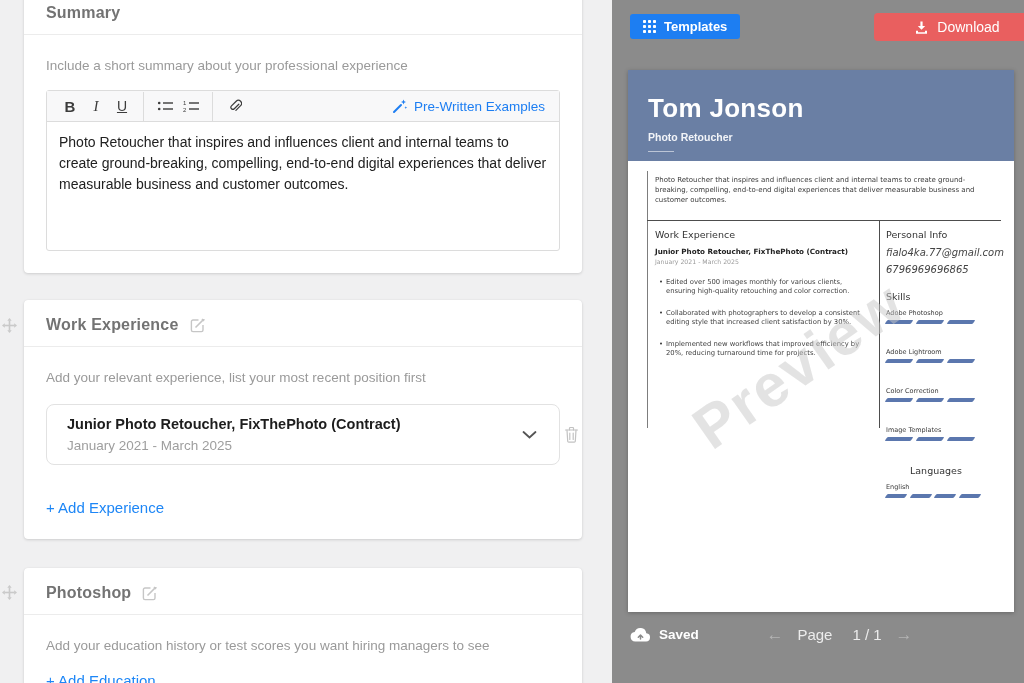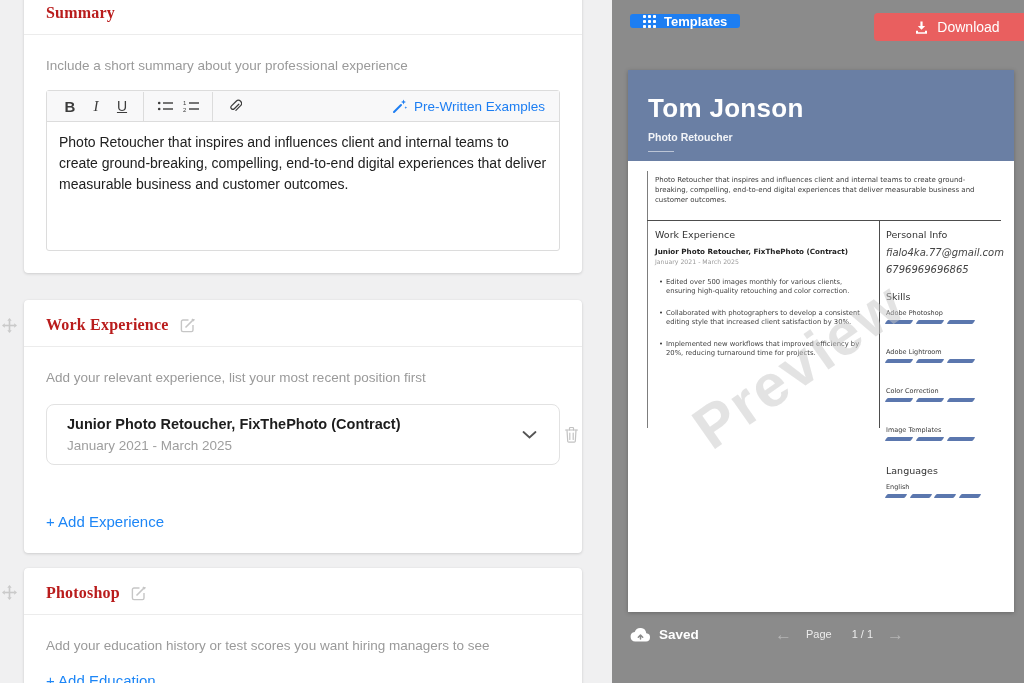--- a/index.html
+++ b/index.html
@@ -4,21 +4,21 @@
 <style>
   html,body{margin:0;padding:0;}
   body{font-family:"Liberation Sans",sans-serif;background:#f0f0f1;}
   .app{position:relative;width:1024px;height:683px;overflow:hidden;background:#f0f0f1;}
 
   
   .editor-panel{position:absolute;left:0;top:0;width:612px;height:683px;background:#f0f0f1;}
   .card{position:absolute;left:24px;width:558px;background:#fff;border-radius:4px;
         box-shadow:0 1px 3px rgba(0,0,0,.14), 0 0 1px rgba(0,0,0,.08);}
   .card-title-row{display:flex;align-items:center;gap:10px;padding:16px 22px 12px 22px;border-bottom:1px solid #ececec;}
-  .card-title{font-size:16px;font-weight:700;color:#b91c1c;line-height:18px;margin:0;letter-spacing:.2px;font-family:Liberation Serif, serif;}
+  .card-title{font-size:16px;font-weight:700;color:#737373;line-height:18px;margin:0;letter-spacing:.2px;}
   .card-body{padding:0 22px 22px 22px;}
   .hint{font-size:13.5px;color:#9a9a9a;margin:22px 0 0 0;line-height:17px;}
 
   .card-summary{top:-12px;}
   .editor-box{margin-top:16px;border:1px solid #dcdcdc;border-radius:3px;}
   .editor-toolbar{display:flex;align-items:center;height:30px;background:#f8f8f9;border-bottom:1px solid #dcdcdc;padding:0 10px;}
   .tb-btn{display:flex;align-items:center;justify-content:center;width:26px;height:24px;cursor:pointer;color:#3c3c3c;}
   .tb-bold{font-weight:700;font-size:15px;}
   .tb-italic{font-style:italic;font-family:"Liberation Serif",serif;font-size:15px;}
   .tb-underline{text-decoration:underline;font-size:14px;}
@@ -27,32 +27,32 @@
   .prewritten{display:flex;align-items:center;gap:6px;color:var(--accent,#1d7ef2);font-size:13.5px;font-weight:500;cursor:pointer;padding-right:4px;}
   .editor-content{height:108px;padding:10px 12px;font-size:14px;line-height:21px;color:#212121;border-radius:0 0 3px 3px;}
 
   .card-work{top:300px;}
   .exp-row-wrap{position:relative;margin-top:18px;}
   .exp-row{border:1px solid #e2e2e2;border-radius:8px;padding:11px 44px 11px 20px;position:relative;cursor:pointer;background:#fff;}
   .exp-title{font-size:14.5px;font-weight:700;color:#1d1d1d;}
   .exp-dates{font-size:13.5px;color:#9e9e9e;margin-top:6px;}
   .exp-chevron{position:absolute;right:22px;top:50%;transform:translateY(-50%);}
   .exp-trash{position:absolute;right:-19px;top:50%;transform:translateY(-50%);cursor:pointer;}
-  .add-link{display:inline-block;margin-top:48px;color:#1d86f6;font-size:15px;font-weight:500;cursor:pointer;}
+  .add-link{display:inline-block;margin-top:34px;color:#1d86f6;font-size:15px;font-weight:500;cursor:pointer;}
 
   .card-edu{top:568px;height:220px;}
 
   .drag-handle{position:absolute;left:2px;cursor:grab;}
   .drag-work{top:318px;}
   .drag-edu{top:585px;}
 
   
   .preview-panel{position:absolute;left:612px;top:0;width:412px;height:683px;background:var(--panel-gray,#8b8b8b);}
   .btn{display:inline-flex;align-items:center;gap:8px;color:#fff;border:none;cursor:pointer;}
-  .btn-templates{position:absolute;left:18px;top:14px;height:14px;padding:0 13px;background:var(--accent,#1d7ef2);border-radius:3px;font-size:13px;font-weight:700;}
+  .btn-templates{position:absolute;left:18px;top:14px;height:25px;padding:0 13px;background:var(--accent,#1d7ef2);border-radius:3px;font-size:13px;font-weight:700;}
   .btn-download{position:absolute;left:262px;top:13px;width:166px;height:28px;justify-content:center;background:var(--download-red,#e95f5f);border-radius:4px;font-size:14px;font-weight:500;}
 
   .resume-page{position:absolute;left:16px;top:70px;width:386px;height:542px;background:#fff;box-shadow:0 1px 4px rgba(0,0,0,.25);overflow:hidden;}
   .resume-header{height:91px;background:var(--header-slate,#6a7fa4);padding-left:20px;box-sizing:border-box;}
   .resume-name{font-size:26px;font-weight:700;color:#fff;padding-top:23px;letter-spacing:.3px;}
   .resume-jobtitle{font-size:10.5px;font-weight:700;color:#f2f4f8;margin-top:7px;}
   .resume-jobtitle-rule{width:26px;height:1px;background:rgba(255,255,255,.55);margin-top:8px;}
 
   .resume-body{position:relative;height:449px;font-family:"DejaVu Sans","Liberation Sans",sans-serif;}
   .left-rule{position:absolute;left:19px;top:10px;width:1px;height:257px;background:#7d7d7d;}
@@ -62,34 +62,34 @@
   .col-left{position:absolute;left:27px;top:68px;width:212px;}
   .col-right{position:absolute;left:258px;top:68px;width:118px;}
   .rs-heading{font-size:9.5px;color:#333;margin:0 0 7px 0;font-weight:400;}
   .rs-job{font-size:7.2px;font-weight:700;color:#222;}
   .rs-dates{font-size:6.2px;color:#9a9a9a;margin:2px 0 4px 0;}
   .rs-bullets{margin:0;padding:0 0 0 11px;list-style:none;}
   .rs-bullets li{font-size:6.8px;line-height:9px;color:#3f3f3f;margin-bottom:2px;position:relative;margin-top:13px;}
   .rs-bullets li::before{content:"\2022";position:absolute;left:-7px;color:#3f3f3f;}
   .rs-contact{font-size:10px;color:#444;margin-bottom:6px;word-break:break-all;font-style:italic;}
   .skills-heading{margin-top:16px;}
-  .lang-heading{margin-top:17px;}
+  .lang-heading{margin-top:17px;margin-left:24px;}
   .skill-item{margin-bottom:24px;}
   .skill-name{font-size:6.5px;color:#3a3a3a;margin-bottom:3px;}
   .bars{display:flex;gap:5px;}
   .seg{height:4px;border-radius:1px;transform:skewX(-35deg);background:var(--skill-blue,#5b77ae);}
 
   .watermark{position:absolute;left:72px;top:330px;transform:rotate(-35deg);transform-origin:left center;
              font-size:60px;font-weight:700;color:#c9c9c9;opacity:.5;letter-spacing:2px;pointer-events:none;}
 
   .statusbar{position:absolute;left:0;top:612px;width:455px;height:44px;display:flex;align-items:center;}
   .saved{display:flex;align-items:center;gap:8px;margin-left:18px;color:#fff;font-size:13.5px;font-weight:700;}
   .pagination{position:absolute;left:0;right:0;display:flex;align-items:center;justify-content:center;gap:14px;}
   .page-arrow{font-size:17px;color:#b5b5b5;cursor:pointer;line-height:1;}
-  .page-text{font-size:11px;color:#ececec;display:flex;gap:20px;}
+  .page-text{font-size:15px;color:#ececec;display:flex;gap:20px;}
 
   svg{display:block;}
 </style>
 </head>
 <body>
 
 <div class="app">
 
   <div class="editor-panel">
 

